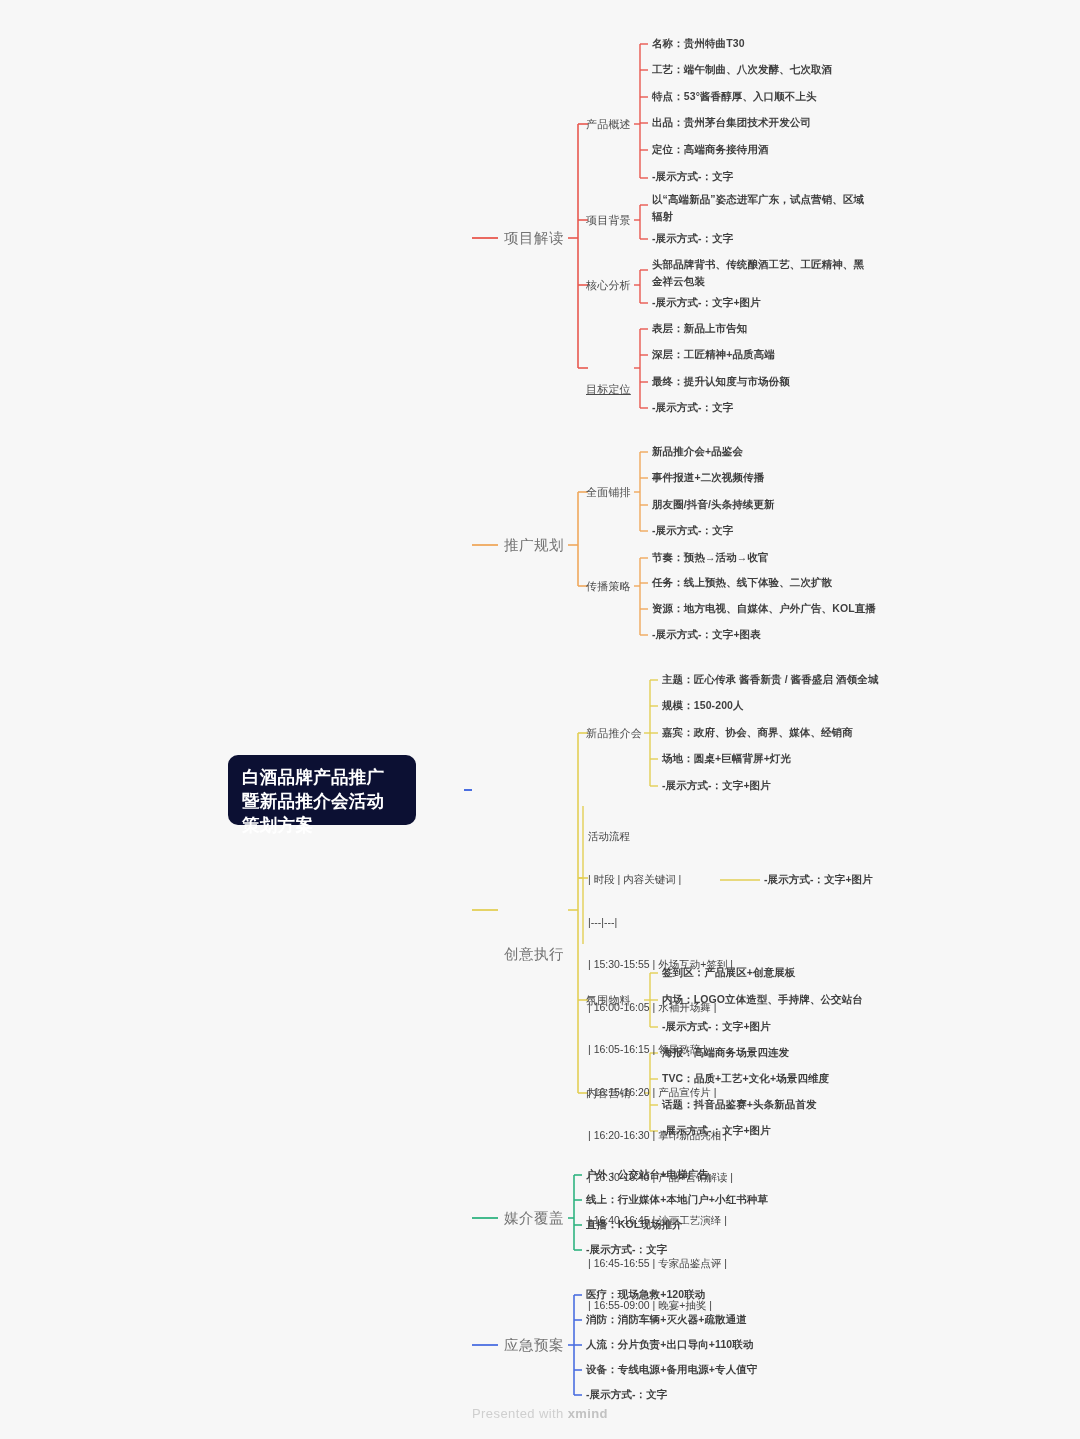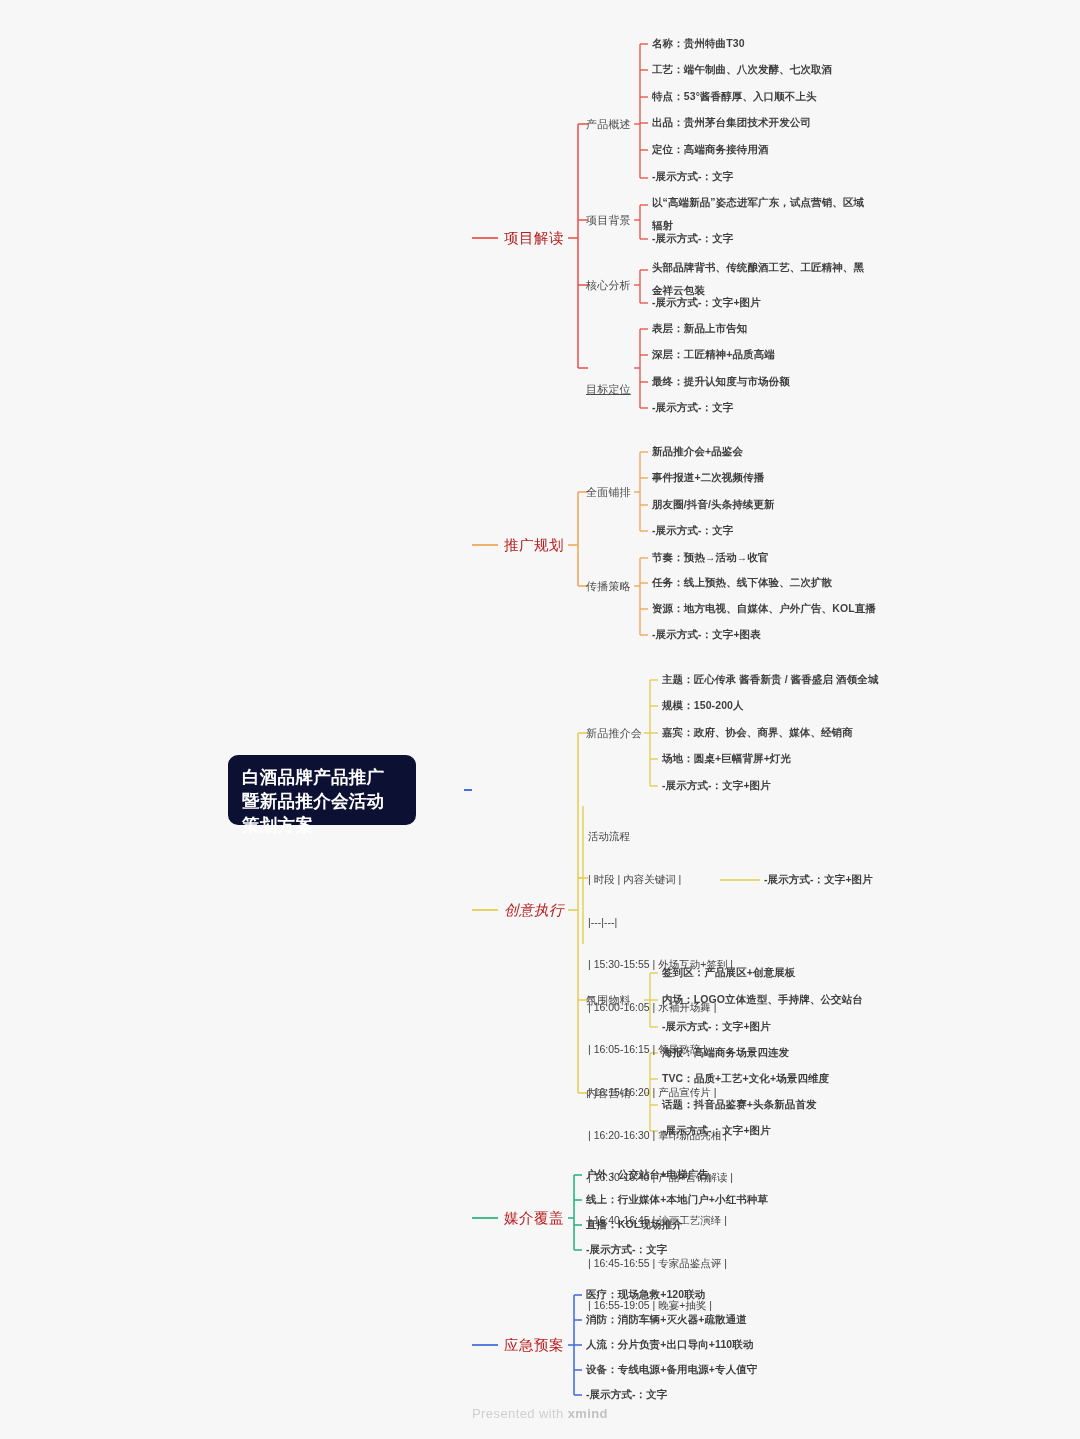--- a/index.html
+++ b/index.html
@@ -32,35 +32,35 @@
     font-weight: bold;
     line-height: 24px;
     padding: 10px 14px;
     letter-spacing: 0.3px;
     white-space: normal;
     text-align: left;
   }
 
   .l1 {
     font-size: 14.5px;
-    color: #b91c1c;
+    color: #737373;
     letter-spacing: .5px;
   }
   .l2 {
     font-size: 11px;
     color: #4a4a4a;
     letter-spacing: .2px;
   }
   .l3 {
     font-size: 10.5px;
     color: #3f3f3f;
     letter-spacing: .1px;
     font-weight: bold;
   }
-  .l3.wrap { white-space: normal; width: 215px; line-height: 23px; }
+  .l3.wrap { white-space: normal; width: 215px; line-height: 17px; }
 
   .schedule {
     font-size: 10.5px;
     color: #3f3f3f;
     line-height: 14.2px;
     white-space: pre;
   }
 
   #watermark {
     position: absolute;
@@ -202,21 +202,21 @@
     <path d="M574,1320 L582,1320" stroke="#4a6ee0" stroke-width="1.6" fill="none"></path>
     <path d="M574,1345 L582,1345" stroke="#4a6ee0" stroke-width="1.6" fill="none"></path>
     <path d="M574,1370 L582,1370" stroke="#4a6ee0" stroke-width="1.6" fill="none"></path>
     <path d="M574,1395 L582,1395" stroke="#4a6ee0" stroke-width="1.6" fill="none"></path>
   </svg>
 
   <div class="node" id="root-node">白酒品牌产品推广暨新品推介会活动策划方案</div>
 
   <div class="node l1" style="left:504px; top:229px;">项目解读</div>
   <div class="node l1" style="left:504px; top:536px;">推广规划</div>
-  <div class="node l1" style="left:504px; top:901px;font-style:italic;">创意执行</div>
+  <div class="node l1" style="left:504px; top:945px;">创意执行</div>
   <div class="node l1" style="left:504px; top:1209px;">媒介覆盖</div>
   <div class="node l1" style="left:504px; top:1336px;">应急预案</div>
 
   <div class="node l2" style="left:586px; top:117px;">产品概述</div>
   <div class="node l3" style="left:652px; top:37px;">名称：贵州特曲T30</div>
   <div class="node l3" style="left:652px; top:63px;">工艺：端午制曲、八次发酵、七次取酒</div>
   <div class="node l3" style="left:652px; top:90px;">特点：53°酱香醇厚、入口顺不上头</div>
   <div class="node l3" style="left:652px; top:116px;">出品：贵州茅台集团技术开发公司</div>
   <div class="node l3" style="left:652px; top:143px;">定位：高端商务接待用酒</div>
   <div class="node l3" style="left:652px; top:170px;">-展示方式-：文字</div>
@@ -259,21 +259,21 @@
     <div>| 时段 | 内容关键词 |</div>
     <div>|---|---|</div>
     <div>| 15:30-15:55 | 外场互动+签到 |</div>
     <div>| 16:00-16:05 | 水袖开场舞 |</div>
     <div>| 16:05-16:15 | 领导致辞 |</div>
     <div>| 16:15-16:20 | 产品宣传片 |</div>
     <div>| 16:20-16:30 | 掌印新品亮相 |</div>
     <div>| 16:30-16:40 | 产品+营销解读 |</div>
     <div>| 16:40-16:45 | 沙画工艺演绎 |</div>
     <div>| 16:45-16:55 | 专家品鉴点评 |</div>
-    <div>| 16:55-19:05 | 晚宴+抽奖 |</div>
+    <div>| 16:55-09:00 | 晚宴+抽奖 |</div>
   </div>
   <div class="node l3" style="left:764px; top:873px;">-展示方式-：文字+图片</div>
 
   <div class="node l2" style="left:586px; top:993px;">氛围物料</div>
   <div class="node l3" style="left:662px; top:966px;">签到区：产品展区+创意展板</div>
   <div class="node l3" style="left:662px; top:993px;">内场：LOGO立体造型、手持牌、公交站台</div>
   <div class="node l3" style="left:662px; top:1020px;">-展示方式-：文字+图片</div>
 
   <div class="node l2" style="left:586px; top:1086px;">内容营销</div>
   <div class="node l3" style="left:662px; top:1046px;">海报：高端商务场景四连发</div>

